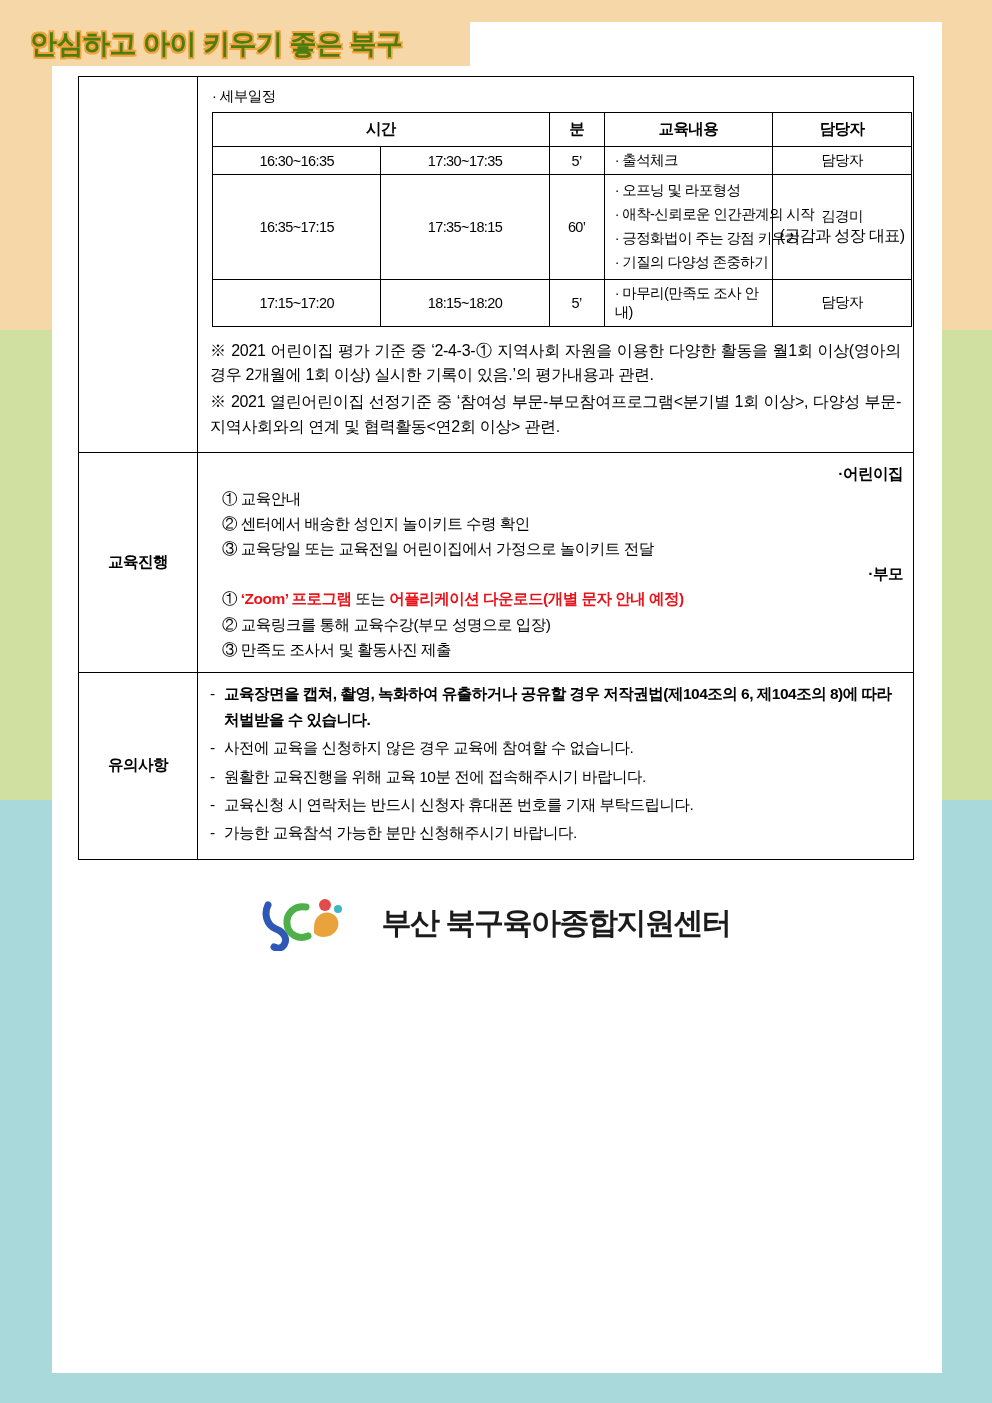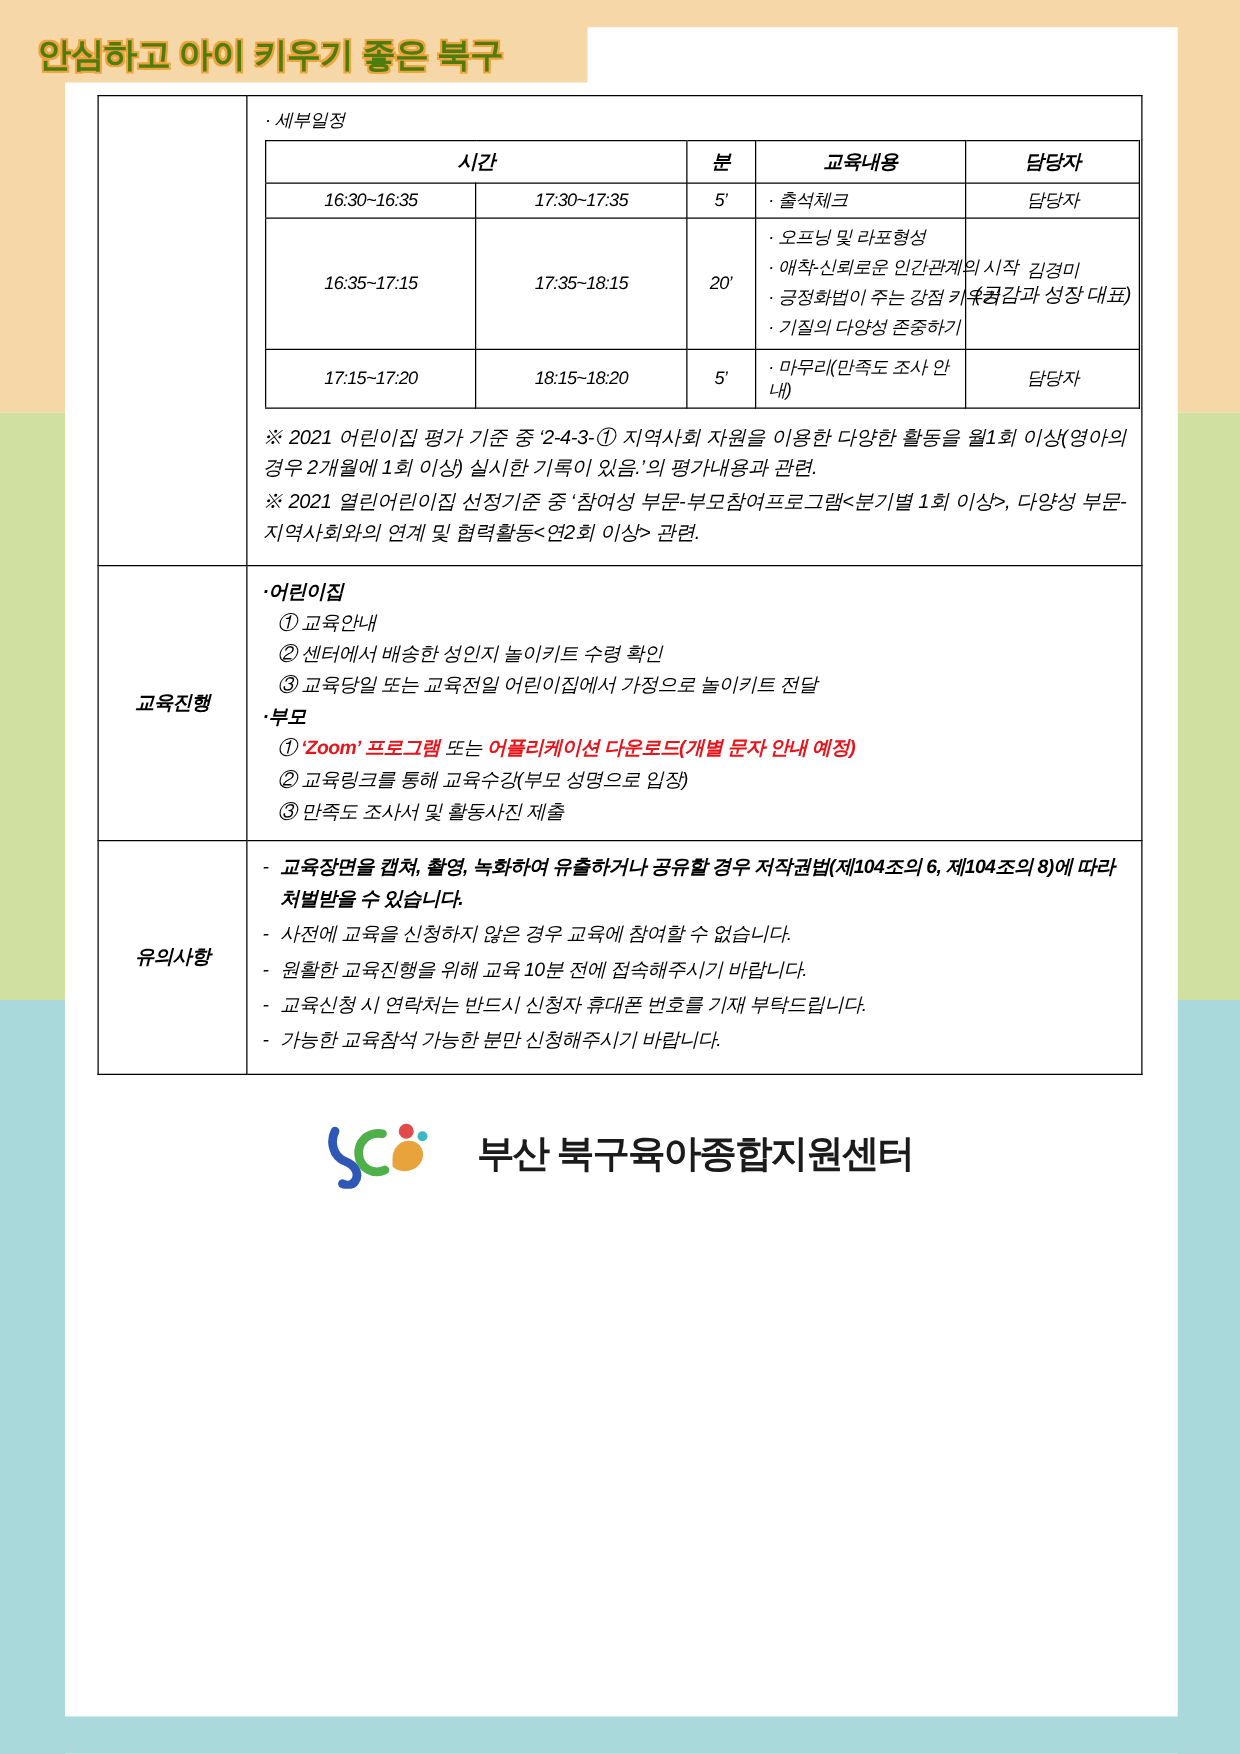--- a/index.html
+++ b/index.html
@@ -92,21 +92,20 @@
   
   .outer {
     width: 836px;
     table-layout: fixed;
     border: 1.2px solid #000;
   }
   .outer > tbody > tr > td {
     border: 1.2px solid #000;
     vertical-align: top;
     padding: 0;
-    font-style: italic;
   }
   .label-cell {
     width: 118px;
     text-align: center;
     vertical-align: middle !important;
     font-size: 15.5px;
     font-weight: bold;
     color: #000;
     letter-spacing: -0.5px;
   }
@@ -154,21 +153,21 @@
     font-size: 16px;
     line-height: 1.55;
     color: #000;
     letter-spacing: -0.3px;
     text-align: justify;
   }
   .notes p { margin: 0 0 2px 0; text-indent: 0; }
 
   
   .proc { font-size: 15.5px; color: #000; letter-spacing: -0.5px; line-height: 1.62; }
-  .proc .grp { font-weight: bold; padding-left: 2px; }
+  .proc .grp { font-weight: bold; padding-left: 2px; text-align: right; }
   .proc .item { padding-left: 14px; }
   .proc .red { color: #e8141b; font-weight: bold; }
 
   
   .caution { font-size: 15.5px; color: #000; letter-spacing: -0.5px; line-height: 1.7; }
   .caution .row { display: flex; align-items: flex-start; padding-left: 2px; margin-bottom: 2px; }
   .caution .dash { width: 14px; flex: none; }
   .caution .txt { flex: 1; }
   .caution .bold { font-weight: bold; }
 
@@ -234,21 +233,21 @@
               <tr>
                 <td class="c-time">16:30~16:35</td>
                 <td class="c-time">17:30~17:35</td>
                 <td class="c-min">5’</td>
                 <td class="c-cont">· 출석체크</td>
                 <td class="c-who">담당자</td>
               </tr>
               <tr>
                 <td class="c-time">16:35~17:15</td>
                 <td class="c-time">17:35~18:15</td>
-                <td class="c-min">20’</td>
+                <td class="c-min">60’</td>
                 <td class="c-cont multi-line">
                   <div>· 오프닝 및 라포형성</div>
                   <div>· 애착-신뢰로운 인간관계의 시작</div>
                   <div>· 긍정화법이 주는 강점 키우기</div>
                   <div>· 기질의 다양성 존중하기</div>
                 </td>
                 <td class="c-who">
                   <div>김경미</div>
                   <div class="who-sub">(공감과 성장 대표)</div>
                 </td>

